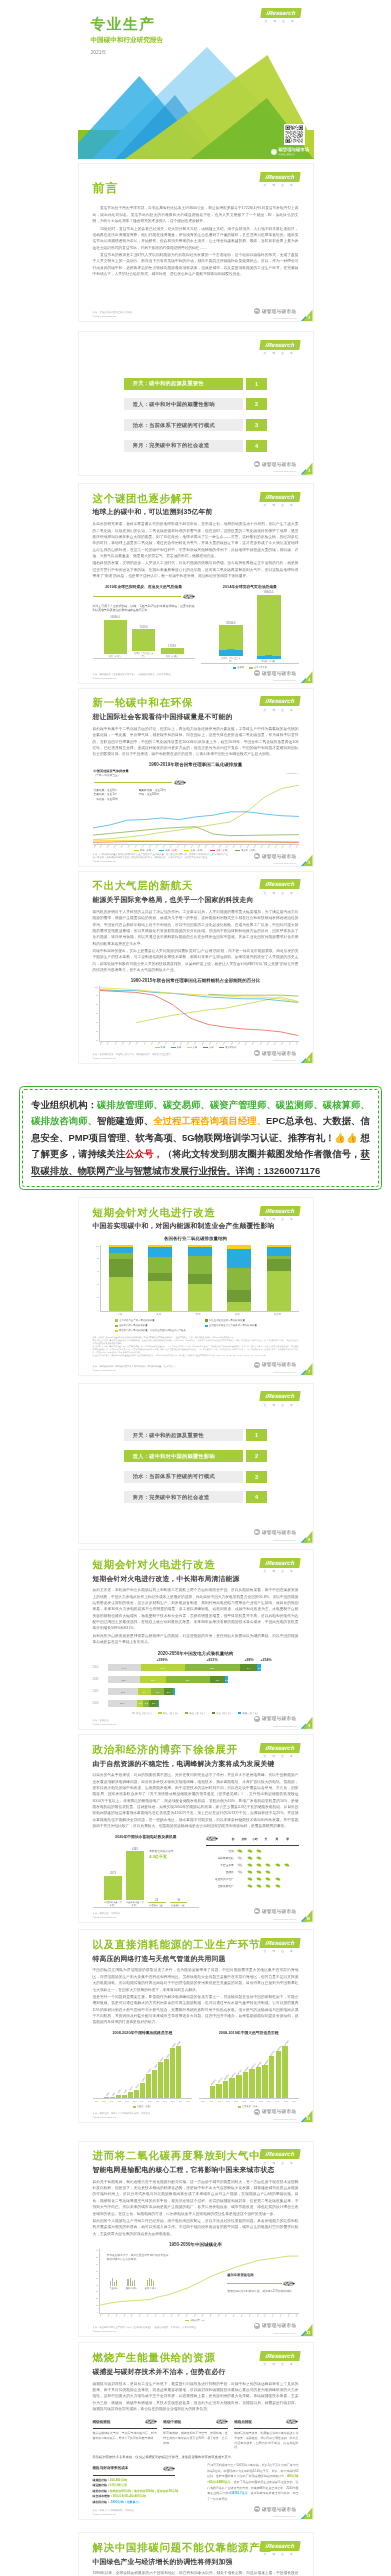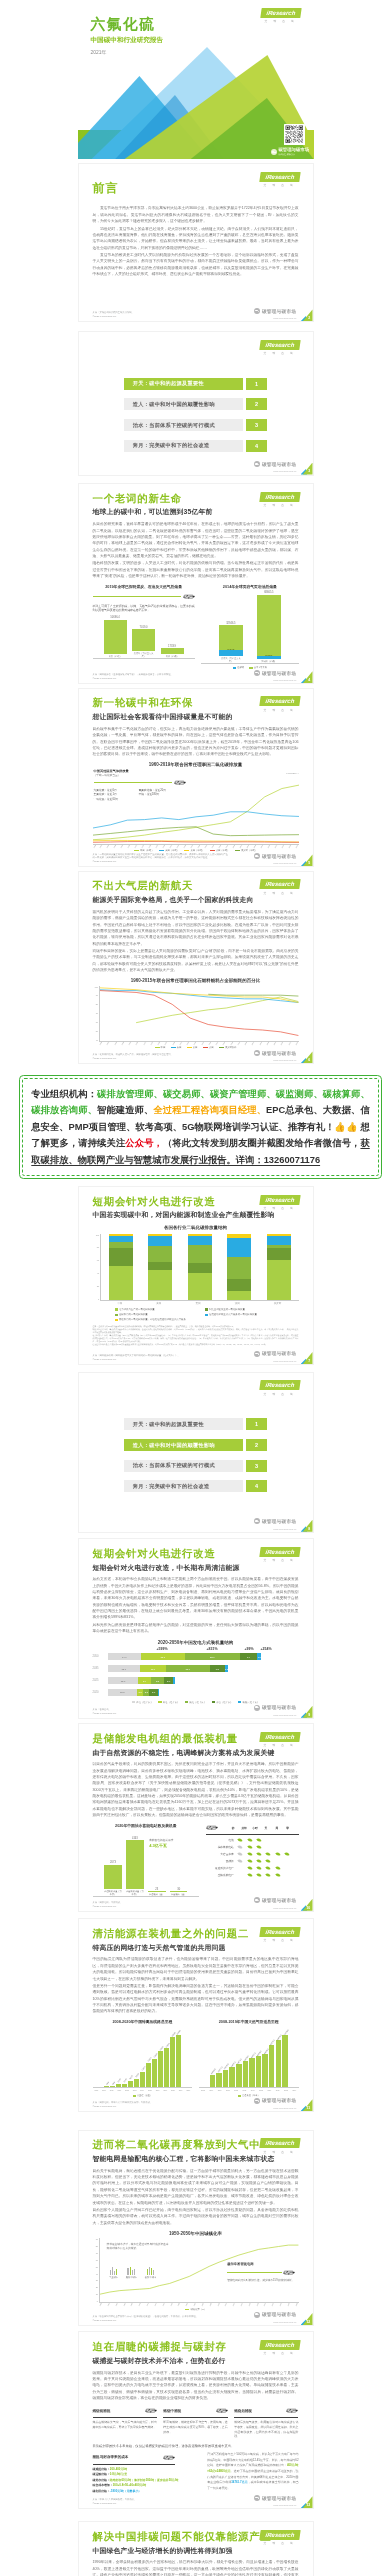--- a/index.html
+++ b/index.html
@@ -128,21 +128,21 @@
 </head>
 <body>
 
 <div class="page cover" style="margin-bottom:4.4px">
   <div class="logo-slot">
       <div class="irlogo">
         <div class="irlogo-t">iResearch</div>
       </div>
       <div class="irlogo-s">艾 瑞 咨 询</div>
     </div>
-  <div class="cv-title">六氟化硫</div>
+  <div class="cv-title">专业生产</div>
   <div class="cv-sub">中国碳中和行业研究报告</div>
   <div class="cv-year">2021年</div>
   <div class="mt band"></div>
   <div class="mt m1"></div>
   <div class="mt m2"></div>
   <div class="mt m3"></div>
   <div class="mt m4"></div>
   <div class="mt m5"></div>
   <div class="qr" id="qr"><svg viewBox="-1 -1 31 31" width="18.6" height="18.6">
         <rect x="-1" y="-1" width="31" height="31" fill="#fff"></rect>
@@ -448,21 +448,21 @@
   </div>
 </div>
 
 <div class="page" style="min-height:189px;margin-bottom:3.3px">
   <div class="logo-slot">
       <div class="irlogo">
         <div class="irlogo-t">iResearch</div>
       </div>
       <div class="irlogo-s">艾 瑞 咨 询</div>
     </div>
-  <div class="ptitle">一个老词的新生命</div>
+  <div class="ptitle">这个谜团也逐步解开</div>
   <div class="psub">地球上的碳中和，可以追溯到35亿年前</div>
   <div class="pbody">
     <p>从目前的研究来看，被科学界普遍认可的是地球形成于46亿年前。在形成之初，地球的地质活动十分剧烈，所以产生了超大量的二氧化碳。以现在我们的认知，二氧化碳是破坏环境的有害气体，但在当时，这些巨量的二氧化碳很好的保护了地球，温室效应使地球得以保存来自太阳的能量。到了35亿年前，地球孕育出了第一种生命——蓝藻。这种最初的原核生物，历经20多亿年的时间，将地球上超量的二氧化碳，通过光合作用转化为氧气，并将大量的碳固定下来，这才逐步形成了今天我们适宜地球生命生存的自然环境。在这第一轮的碳中和过程中，蓝藻和后续其他植物的作用下，原始地球中那些超大量的碳，都以煤、石油、天然气以及最重要、储量最大的页岩气、页岩油的形式，储藏在地壳里。</p>
     <p>随着科技的发展，文明的进步，人类进入工业时代，对化石能源的依赖与日俱增。当今维持世界稳定正常运转的代价，就是将过去蓝藻们中和所固化下来的碳，挖掘出来重新释放它们的化学能，进而将二氧化碳再度释放到大气中。所以这既给地球环境带来了“倒退”的风险，也是基于这种认识，新一轮碳中和在环保、政治和经济的博弈下徐徐展开。</p>
   </div>
   <div class="split">
     <div style="flex:1.05">
       <div class="ctitle2">2019年全球已探明煤炭、石油及天然气总储量</div>
       <div class="gdiv" style="margin-top:2.7px">
           <span class="gl"></span>
@@ -658,21 +658,21 @@
       <div class="site">www.iresearch.com.cn</div>
       <div class="corner">
           <i class="b"></i>
           <i class="g"></i>
           <span class="n">5</span>
         </div>
     </div>
   </div>
 </div>
 
-<div class="page" style="min-height:170px;margin-bottom:11px">
+<div class="page" style="min-height:170px;margin-bottom:22px">
   <div class="logo-slot">
       <div class="irlogo">
         <div class="irlogo-t">iResearch</div>
       </div>
       <div class="irlogo-s">艾 瑞 咨 询</div>
     </div>
   <div class="ptitle">不出大气层的新航天</div>
   <div class="psub">能源关乎国际竞争格局，也关乎一个国家的科技走向</div>
   <div class="pbody">
     <p>蒸汽机的发明对于人类科技的走向起了决定性的作用。工业革命以后，人类对能源的需求量大幅度增加，为了满足蒸汽动力对能源的需求，燃烧产生能量供给的资源，就成为几乎唯一的手段。这种能源利用模式至今都在社会和科技领域发挥着统治性的作用。中国近代在自然科学领域上处于不利地位，所以中国国家的工业化起步比较晚。在成为世界工厂以后，中国对间接太阳能的需求呈指数型暴增，所以其燃烧化石资源获取能源的百分比陡增。法国由于政治体制和地缘方面的原因，国家整体放弃了化石能源，转而使用核能，所以其通过化石燃料获得能源的占比在全球发达国家中垫底。其余工业化国家因能源需求对化石燃料的消耗基本维持在正常水平。</p>
@@ -1027,21 +1027,21 @@
   </div>
 </div>
 
 <div class="page" style="min-height:162px;margin-bottom:6.6px">
   <div class="logo-slot">
       <div class="irlogo">
         <div class="irlogo-t">iResearch</div>
       </div>
       <div class="irlogo-s">艾 瑞 咨 询</div>
     </div>
-  <div class="ptitle">是储能发电机组的最低装机量</div>
+  <div class="ptitle">政治和经济的博弈下徐徐展开</div>
   <div class="psub">由于自然资源的不稳定性，电调峰解决方案将成为发展关键</div>
   <div class="pbody">
     <p>以目前的气象手段来说，对风的预测仍属不宜区。光伏在夜间则完全起不了作用，并且白天不是用电高峰。所以中国新能源产业发展必须解决电调峰问题。目前有多种技术辅助实现电调峰：电池技术、抽水蓄能电站、水库扩容比较大的电站、氢能源，还有传统火电站的碳中和改造、生物质能发电等。由于这些技术的适用时刻不同，所以在建设中需要综合使用。不久前，国家能源局、国家发改委联合发布了《关于加快推动新型储能发展的指导意见（征求意见稿）》，文件指出新型储能装机规模达3000万千瓦以上。未来再建的新能源电厂，则必须配备储能发电机组，装机比例为10%，即电厂发电机组装机量的10%，是储能发电机组的最低装机量。这就意味着，如果实现2050年的能源结构改革，那么至少需要4.3亿千瓦的储能发电机组。从目前国家电网披露的信息来看抽水蓄能电站在建装机量为4160万千瓦，加上已经在运行的2073万千瓦，距离目标还不足25%。并且抽水蓄能电站也不能解决全部问题，在一些缺水地区，抽水蓄能不可能实现，所以未来多种储能技术将得到均衡发展。其中氢能源由于其泛用性比较广，所以前景较大。但氢能源的运输网络是否会得到国家的政策和资源倾斜，是需要再观察的事情。</p>
   </div>
   <div class="split">
     <div style="flex:1.15;position:relative">
       <div class="ctitle2">2020年中国抽水蓄能电站数及装机量</div>
       <div class="pumpnote">
         <div>蓄能发电机组总需求</div>
         <div class="pumpval">4.3亿千瓦</div>
@@ -1210,21 +1210,21 @@
   </div>
 </div>
 
 <div class="page" style="min-height:167px;margin-bottom:17.5px">
   <div class="logo-slot">
       <div class="irlogo">
         <div class="irlogo-t">iResearch</div>
       </div>
       <div class="irlogo-s">艾 瑞 咨 询</div>
     </div>
-  <div class="ptitle">清洁能源在装机量之外的问题二</div>
+  <div class="ptitle">以及直接消耗能源的工业生产环节</div>
   <div class="psub">特高压的网络打造与天然气管道的共用问题</div>
   <div class="pbody">
     <p>中国的幅员辽阔既为清洁能源的获取创造了条件，也为能源运输带来了问题。中国对能源需求量大的地区集中在东部沿海地区，而清洁能源的生产则大多集中在西北和西南地区。虽然核电站安全问题主要集中在东部沿海地区，但其总量不足以支撑庞大的电能消耗。所以电能传输的特高压网络对于中国清洁能源的使用来说是至关重要的问题。目前特高压已被列为中国新基建七大项目之一，在国家大力扶植的环境下，未来将得到妥善解决。</p>
     <p>但是另外一个问题则更需要注意，即氢能作为解决电调峰问题的备选方案之一，其运输问题在当前中国的体制框架下，可能会遇到瓶颈。氢是可以通过电解水的方式利用多余的可再生能源制成，也可以通过甲烷水蒸气重整转化法制成。它可以按照最高10%的体积比例在天然气管网中与天然气混合，无需额外系统改造即可用于供热或发电。但天然气的运输网络与国家电网从属于不同机构，其协调涉及利益分配与未来城市主导权等诸多大问题。这在中国并不难办，如果氢能源能得到更多资源倾斜，那氢能源汽车体系的打造将是很好的助力。</p>
   </div>
   <div class="split">
     <div style="flex:1">
       <div class="ctitle2">2008-2020年中国特高压线路总里程</div>
       <div id="c-uhv" style="margin-top:7.6px">
           <div class="vbars" style="gap: 1.1px; border-bottom: 0.5px solid rgb(201, 202, 202);">
@@ -1537,21 +1537,21 @@
   </div>
 </div>
 
 <div class="page" style="min-height:162px;margin-bottom:12px">
   <div class="logo-slot">
       <div class="irlogo">
         <div class="irlogo-t">iResearch</div>
       </div>
       <div class="irlogo-s">艾 瑞 咨 询</div>
     </div>
-  <div class="ptitle">迫在眉睫的碳捕捉与碳封存</div>
+  <div class="ptitle">燃烧产生能量供给的资源</div>
   <div class="psub">碳捕捉与碳封存技术并不治本，但势在必行</div>
   <div class="pbody">
     <p>碳捕捉与碳封存技术，是目前工业生产环境下，最直接针对碳排放进行控制的手段，对碳中和之前的碳达峰目标有立竿见影的效果。由于其对传统能源企业来说，改造起来最容易落地，所以碳封存和碳捕捉技术最核心最迫切的是为电调峰依旧的火力发电站，这样中国庞大的火力电站就不至于全部作废，从宏观视角上看，是资源利用的最大化策略。单纯碳捕捉技术来看，主要分为三段：燃烧前、燃烧中和燃烧后，其技术实现思路各异，但当前为止没有大规模应用。当捕捉以后，就需要进行碳封存。碳捕捉与碳封存全部完成后，将会给在的能源企业增加巨大的财务负担。</p>
   </div>
   <div class="ccc" id="capturecols">
       <div class="ccol">
         <div class="cchead">
           <span class="t">燃烧前捕捉</span>
           <span class="batt-slot"><svg class="batt" viewBox="0 0 60 24">
               <rect x="6" y="4" width="44" height="15" rx="3" fill="#fff" stroke="#1a1a1a" stroke-width="2.4"></rect>

